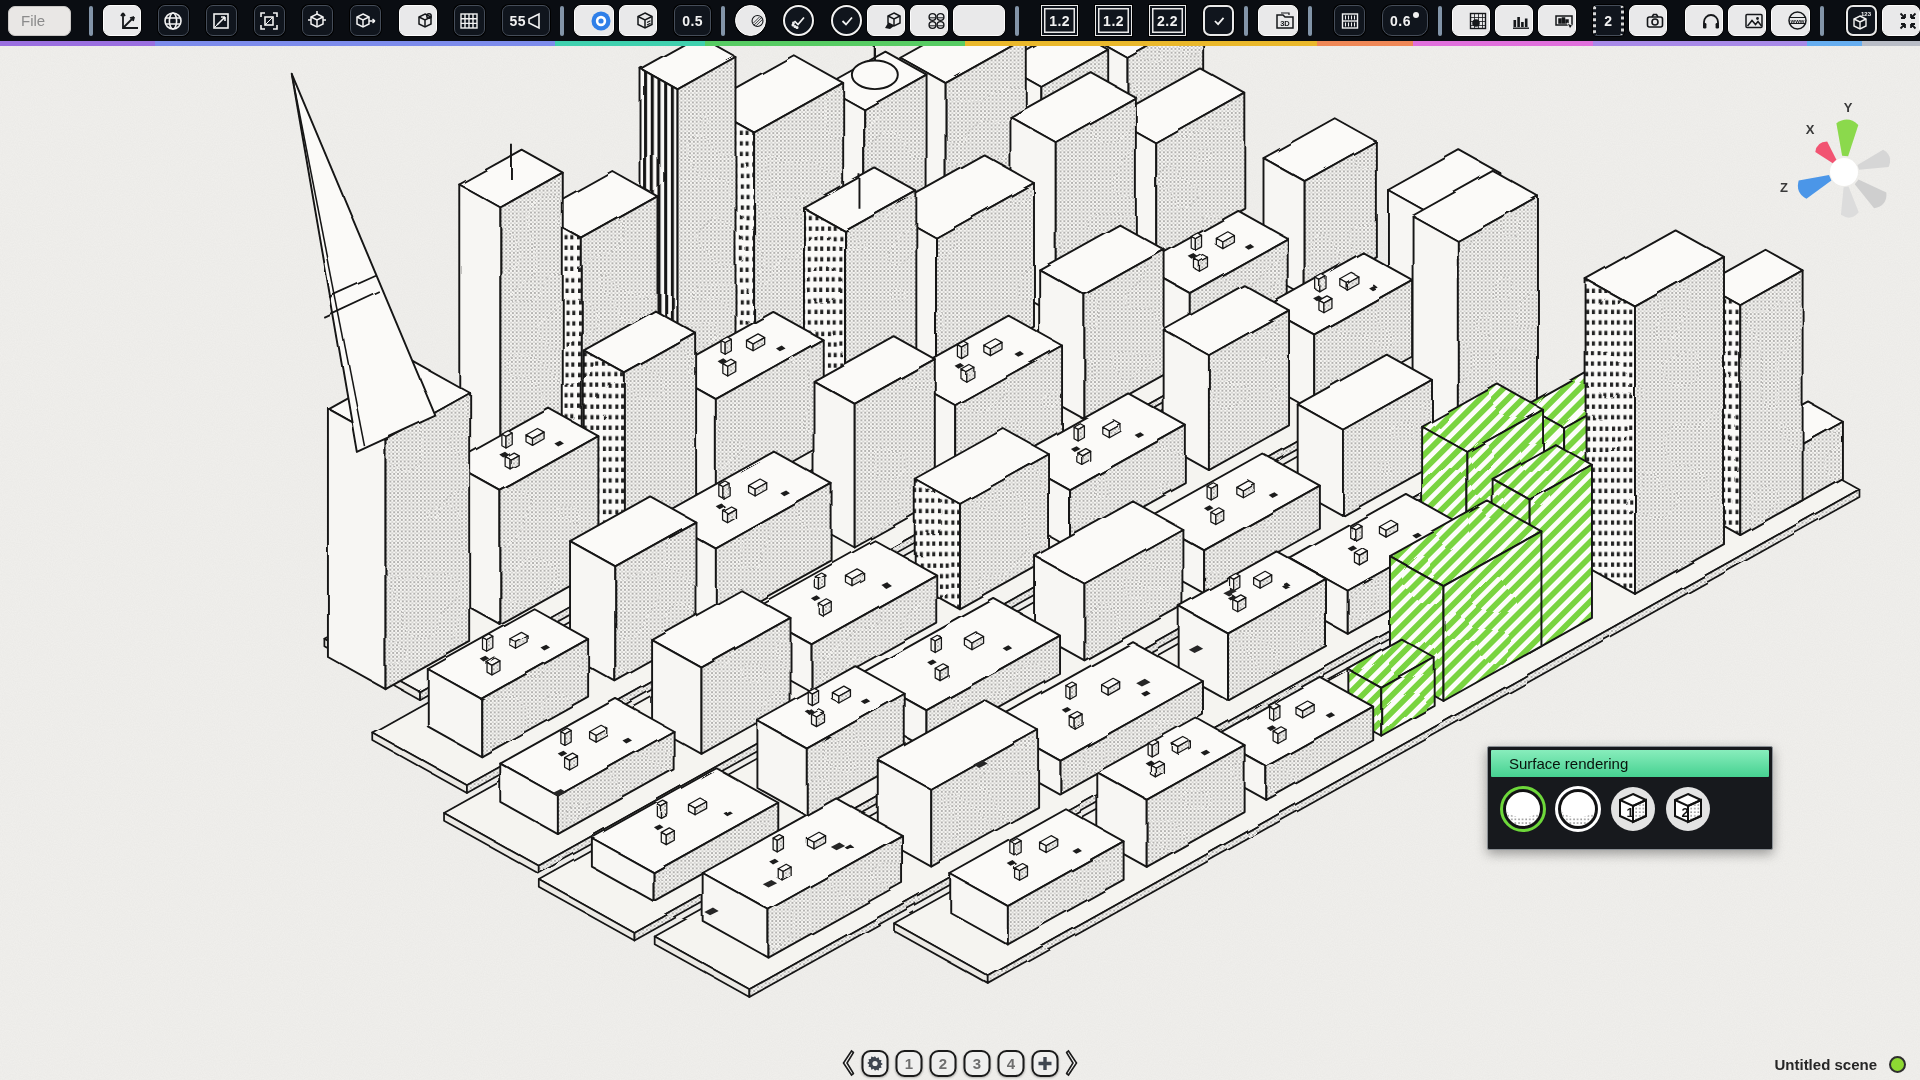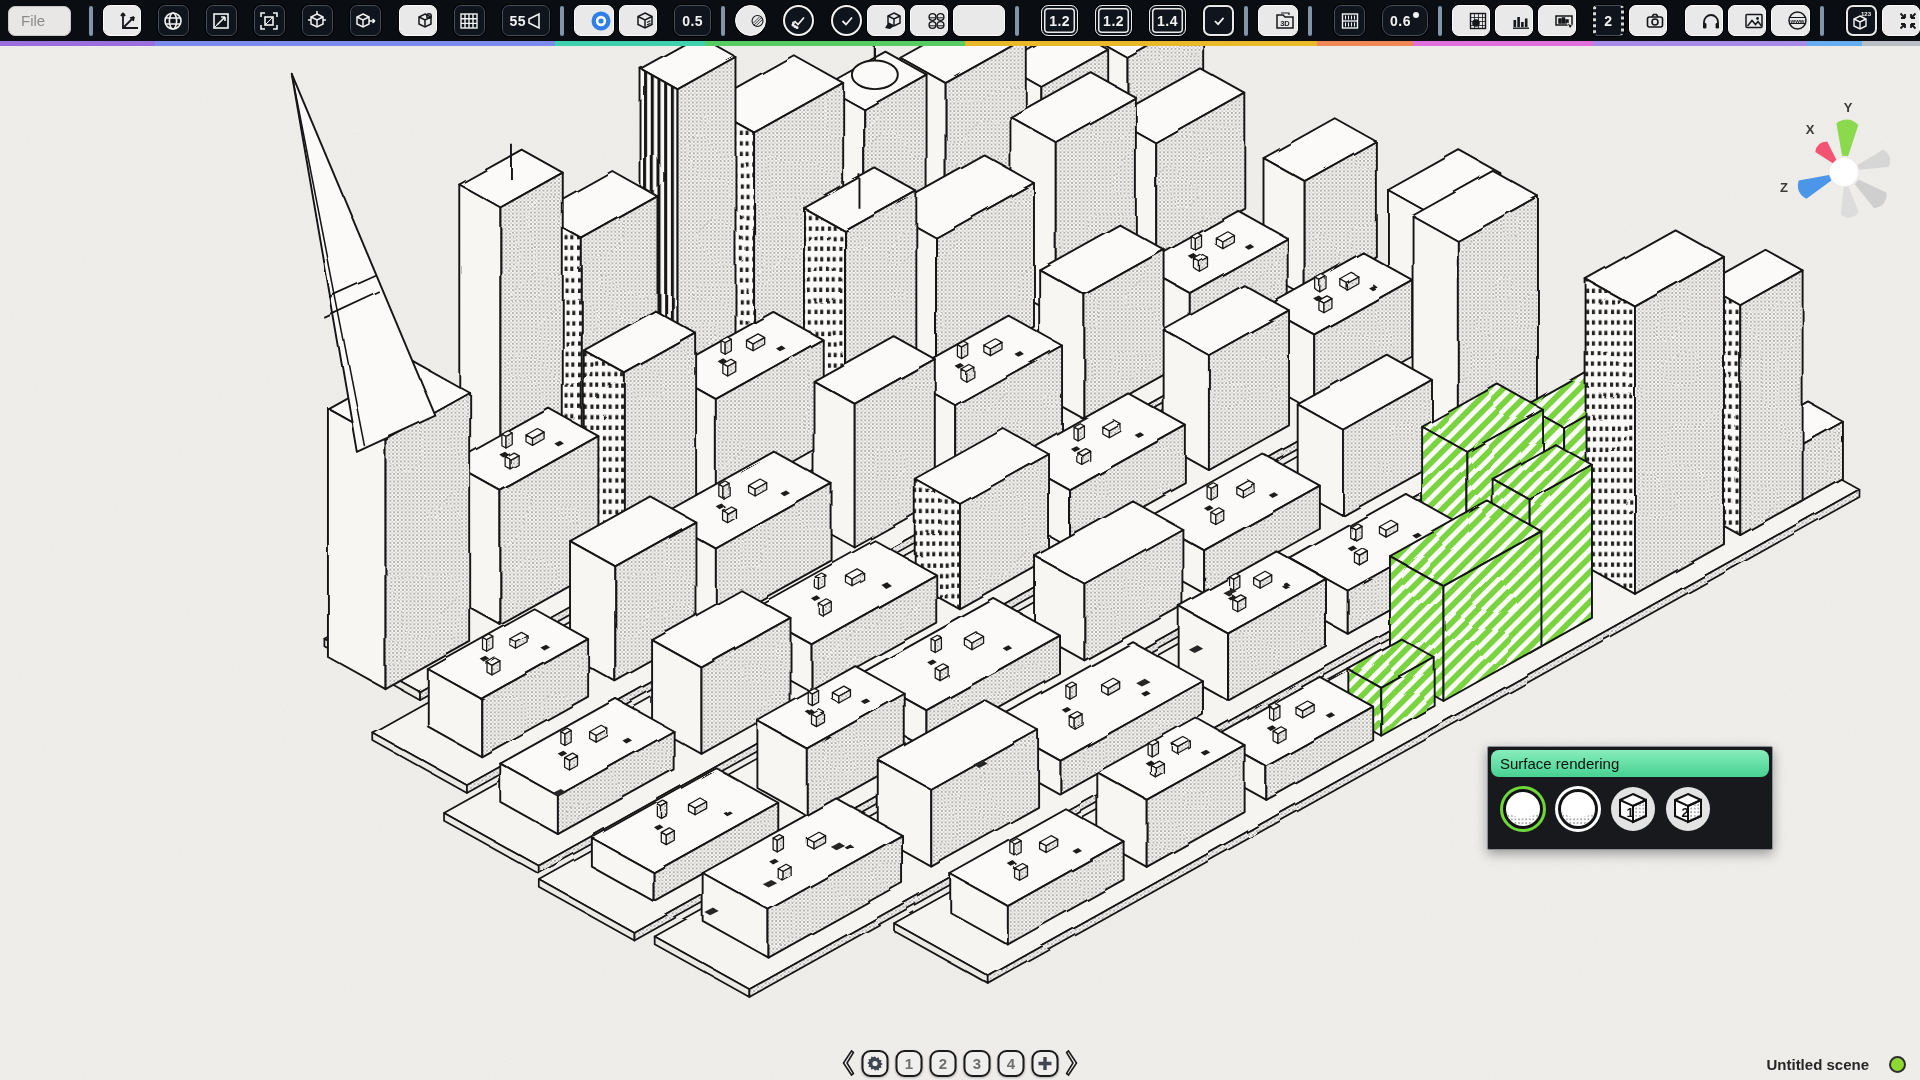--- a/index.html
+++ b/index.html
@@ -10,49 +10,49 @@
   .tbwrap{position:absolute;top:0;left:0;width:1920px;height:46px;z-index:30;}
   .strip{position:absolute;top:41px;left:0;width:1920px;height:5px;display:flex;}
   .btn{height:31px;min-width:31px;border-radius:7px;display:flex;align-items:center;
        justify-content:center;box-sizing:border-box;flex:none;cursor:default;}
   .dark{background:#10151d;color:#f2f2f2;border:1.5px solid #454d59;box-shadow:0 0 0 1px #000;margin-left:12px;}
   .light{background:#e9e9ea;color:#15171a;border:1.5px solid #fdfdfd;box-shadow:0 0 0 1px #0009;padding-left:14px;}
   .circ{border-radius:50%;width:31px;}
   .circ.dark{border:2px solid #f2f2f2;}
   .val{font-size:14px;font-weight:bold;padding:0 7px;letter-spacing:.5px;}
   .pill{box-shadow:inset 0 0 0 2px #10151d, inset 0 0 0 3.5px #e9e9e9, 0 0 0 1px #000;
-        border:1.5px solid #e9e9e9;border-radius:7px;}
+        border:1.5px solid #e9e9e9;border-radius:0;}
   .tb-div{width:4px;height:30px;background:#8294a8;border-radius:2px;margin:0 5px;flex:none;}
   .gap{width:8px;flex:none;}
   .file{width:132px;height:30px;border-radius:7px;background:#e9e7e5;color:#8b8b8b;
         font-size:15px;display:flex;align-items:center;padding-left:12px;box-sizing:border-box;
         border:1px solid #c9c7c5;margin-right:8px;}
   .film2{border-left:3px dotted #d8d8d8;border-right:3px dotted #d8d8d8;border-radius:4px;}
   
   .viewport{position:absolute;top:46px;left:0;width:1920px;height:1034px;background:#f1f0ed;}
   
   .gizmo{position:absolute;top:50px;right:8px;width:150px;height:130px;z-index:10;}
   
   .spanel{position:absolute;left:1487px;top:700px;width:286px;height:104px;background:#17191d;
           border:1px solid #8a8f94;border-radius:2px;box-shadow:0 4px 12px rgba(0,0,0,.35);
           z-index:20;box-sizing:border-box;}
-  .spanel .hdr{margin:3px;height:27px;border-radius:8px;display:flex;align-items:center;
-          padding-left:9px;font-size:15px;color:#08130c;
+  .spanel .hdr{margin:3px;height:27px;border-radius:1px;display:flex;align-items:center;
+          padding-left:18px;font-size:15px;color:#08130c;
           background:linear-gradient(#88edbc,#46d191);}
   .spanel .row{display:flex;gap:9px;padding:6px 0 0 12px;}
   .sb{width:46px;height:46px;border-radius:50%;padding:0;border:none;background:transparent;
       display:flex;align-items:center;justify-content:center;}
   
   .pager{position:absolute;left:50%;transform:translateX(-50%);bottom:3px;display:flex;
          gap:7px;align-items:center;z-index:20;}
   .pbtn{width:27px;height:27px;border:2.5px solid #1b1b1b;border-radius:9px;background:#efefee;
         color:#6e6e6e;font-weight:bold;font-size:15px;display:flex;align-items:center;
         justify-content:center;box-shadow:0 1px 2px rgba(0,0,0,.25);box-sizing:border-box;}
   
-  .status{position:absolute;right:14px;bottom:7px;display:flex;align-items:center;gap:20px;
+  .status{position:absolute;right:14px;bottom:7px;display:flex;align-items:center;gap:12px;
           font-size:15px;font-weight:bold;color:#262626;z-index:20;}
   .dot{width:13px;height:13px;border-radius:50%;background:#8ed833;border:2px solid #2e2e2e;}
 </style>
 </head>
 <body>
 
 <div class="tbwrap">
 <div class="tb">
   <div class="file">File</div>
   <div class="tb-div"></div>
@@ -180,21 +180,21 @@
   <div class="btn light" style="width:52px"></div>
   <div class="tb-div"></div>
 
   <div class="btn dark val pill">
         <span>1.2</span>
       </div>
   <div class="btn dark val pill">
         <span>1.2</span>
       </div>
   <div class="btn dark val pill">
-        <span>1.4</span>
+        <span>2.2</span>
       </div>
   <div class="btn dark" style="border:2px solid #e9e9e9">
         <svg width="20" height="20" viewBox="0 0 22 22" stroke="currentColor" fill="none" stroke-width="1.9">
           <path d="M6.5 11 L10 14.5 L16 7.5"></path>
         </svg>
       </div>
   <div class="tb-div"></div>
 
   <div class="btn light">
         <svg width="24" height="24" viewBox="0 0 24 24" stroke="currentColor" fill="none" stroke-width="1.5">

